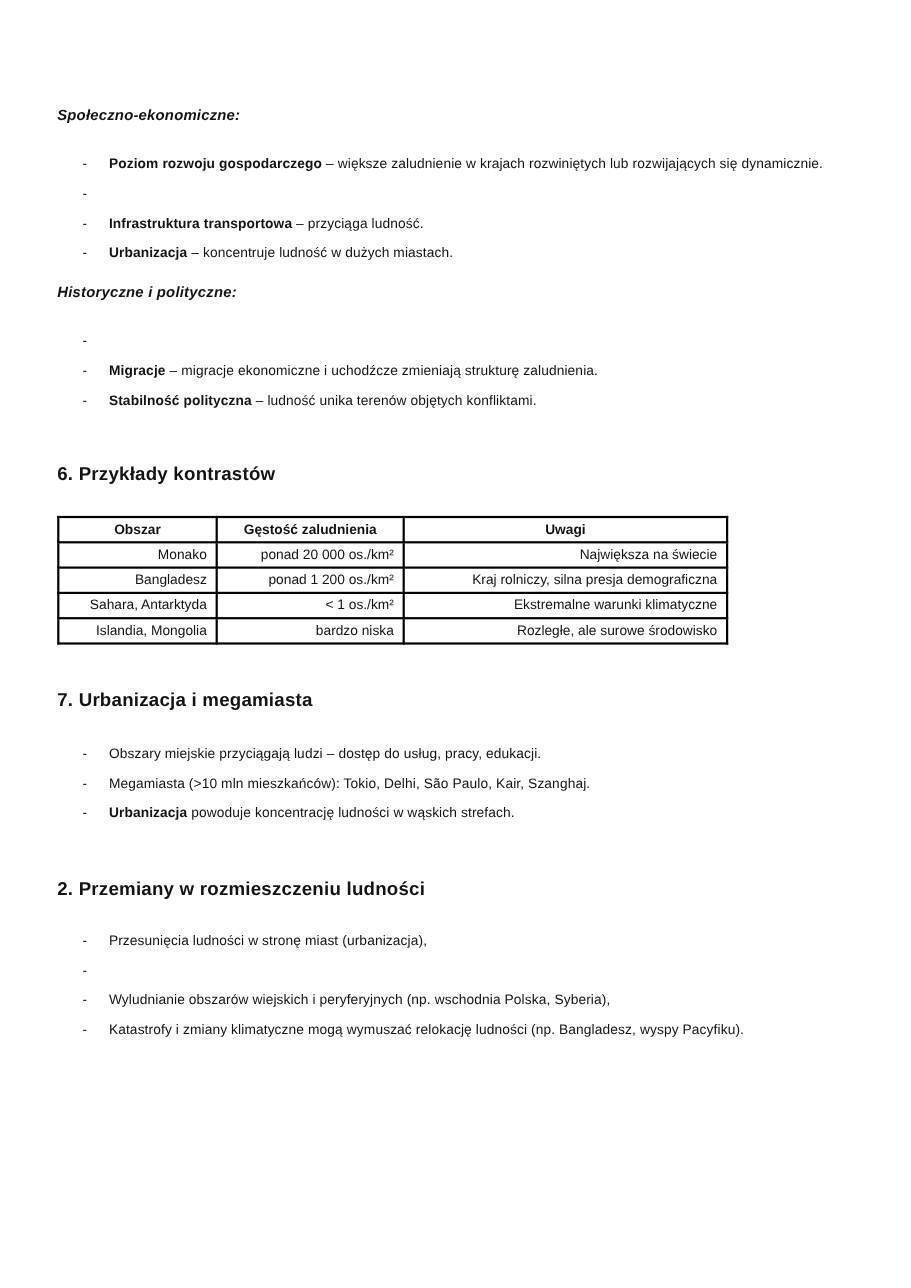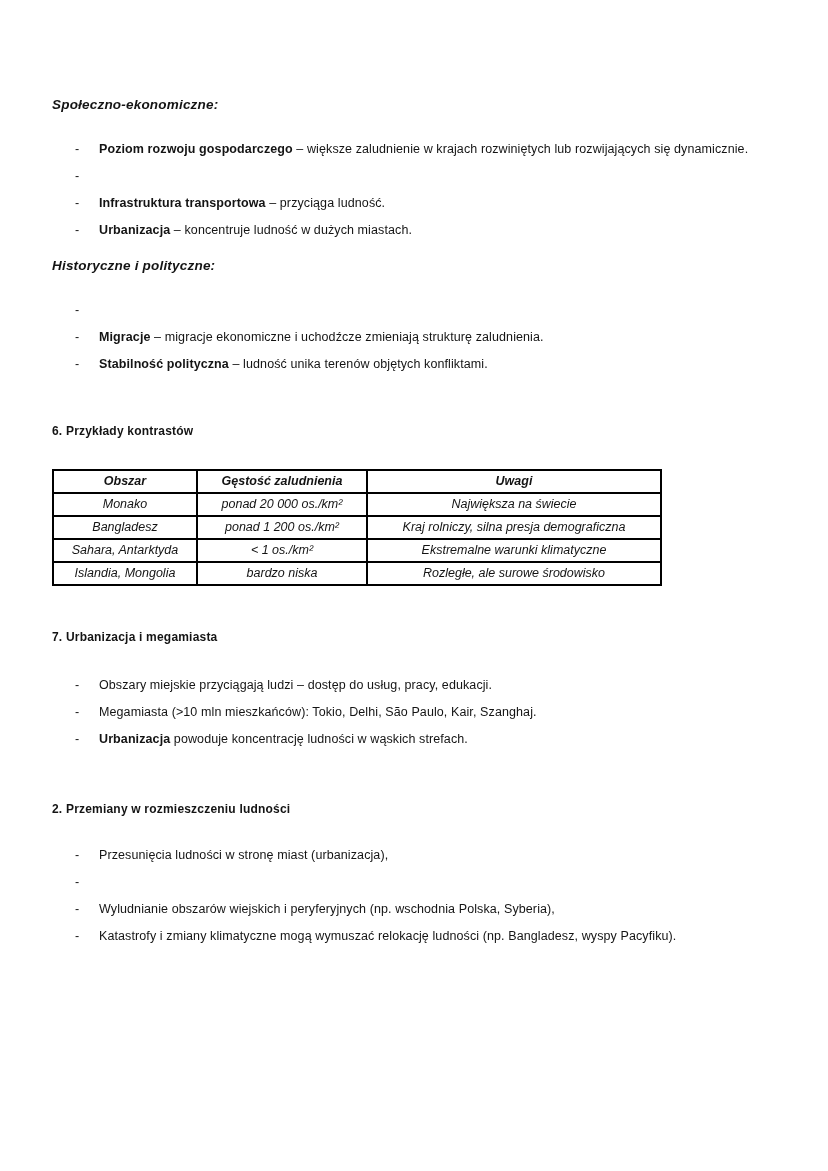--- a/index.html
+++ b/index.html
@@ -25,21 +25,21 @@
     line-height: 16px;
     font-weight: bold;
     font-style: italic;
     margin: 0 0 28px 0;
     letter-spacing: 0.2px;
   }
   .sec-label.mt-20 { margin-top: 20px; }
 
   
   .sec-heading {
-    font-size: 12px;
+    font-size: 17px;
     line-height: 20px;
     font-weight: bold;
     margin: 0;
     letter-spacing: 0.2px;
   }
   .mt-49 { margin-top: 49px; }
   .mt-41 { margin-top: 41px; }
   .mt-52 { margin-top: 52px; }
 
   
@@ -72,28 +72,27 @@
     width: 608px;
     margin-top: 28px;
   }
   table.contrasts th,
   table.contrasts td {
     border: 2px solid #000000;
     font-size: 12.5px;
     line-height: 15px;
     padding: 3px 8px;
     overflow: hidden;
-    font-style: italic;
   }
   table.contrasts th {
     font-weight: bold;
     text-align: center;
   }
   table.contrasts td {
-    text-align: center;
+    text-align: right;
   }
 </style>
 </head>
 <body>
 
 <div class="doc">
 
   <p class="sec-label">Społeczno-ekonomiczne:</p>
   <ul class="bullets">
     <li>

